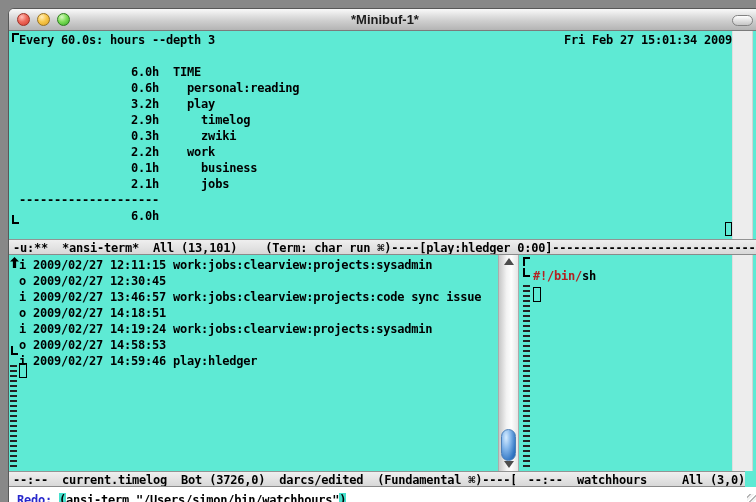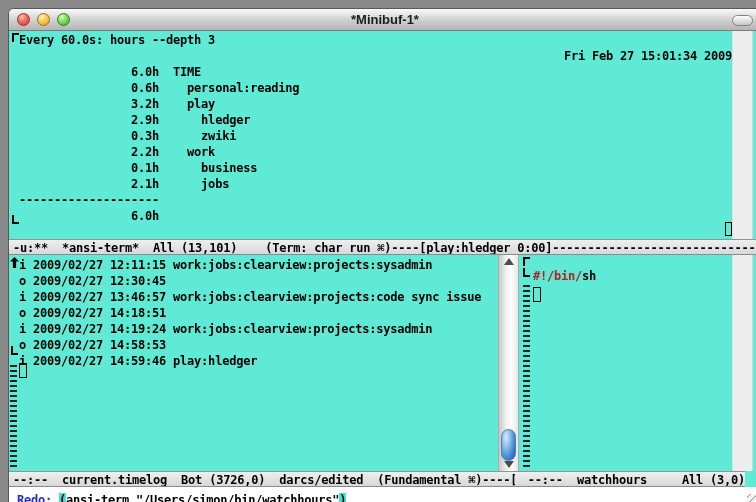--- a/index.html
+++ b/index.html
@@ -31,21 +31,21 @@
     border:1px solid #828282; border-radius:6px;
     background:linear-gradient(#ffffff, #c6c6c6);
   }
   
   .frame { position:absolute; left:0; top:22px; width:754px; height:478px; background:#5eead4;font-weight:bold; }
   .pre { white-space:pre; }
   
   .term-text { position:absolute; left:0; top:0; width:723px; height:208px; padding:1px 0 0 10px; overflow:hidden; }
   .term-header { position:relative; height:16px; width:713px; }
   .term-header .hl { position:absolute; left:0; top:0; }
-  .term-header .hr { position:absolute; right:0; top:16px; }
+  .term-header .hr { position:absolute; right:0; top:0; }
   .tline { height:16px; }
   
   .track-empty { position:absolute; width:21px; background:#ededed; border-left:1px solid #dfdfdf; border-right:1px solid #d4d4d4; }
   .track-top { left:723px; top:0; height:208px; }
   .track-right { left:723px; top:224px; height:216px; }
   
   .modeline {
     position:absolute; height:16px; overflow:hidden;
     background:linear-gradient(#efefef, #d8d8d8);
     border-top:1px solid #939393; border-bottom:1px solid #8a8a8a;
@@ -105,21 +105,21 @@
 
     <div class="term-text">
       <div class="term-header">
         <span class="hl pre">Every 60.0s: hours --depth 3</span>
         <span class="hr pre">Fri Feb 27 15:01:34 2009</span>
       </div>
       <div class="tline pre"></div>
       <div class="tline pre">                6.0h  TIME</div>
       <div class="tline pre">                0.6h    personal:reading</div>
       <div class="tline pre">                3.2h    play</div>
-      <div class="tline pre">                2.9h      hledger</div>
+      <div class="tline pre">                2.9h      timelog</div>
       <div class="tline pre">                0.3h      zwiki</div>
       <div class="tline pre">                2.2h    work</div>
       <div class="tline pre">                0.1h      business</div>
       <div class="tline pre">                2.1h      jobs</div>
       <div class="tline pre">--------------------</div>
       <div class="tline pre">                6.0h</div>
     </div>
 
     <div class="corner tl2" style="left:3px; top:2px;"></div>
     <div class="corner bl2" style="left:3px; top:184px;"></div>

